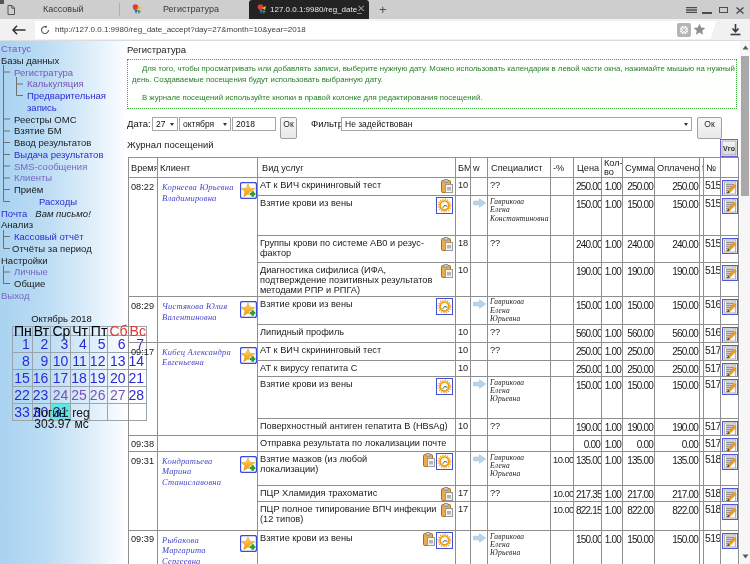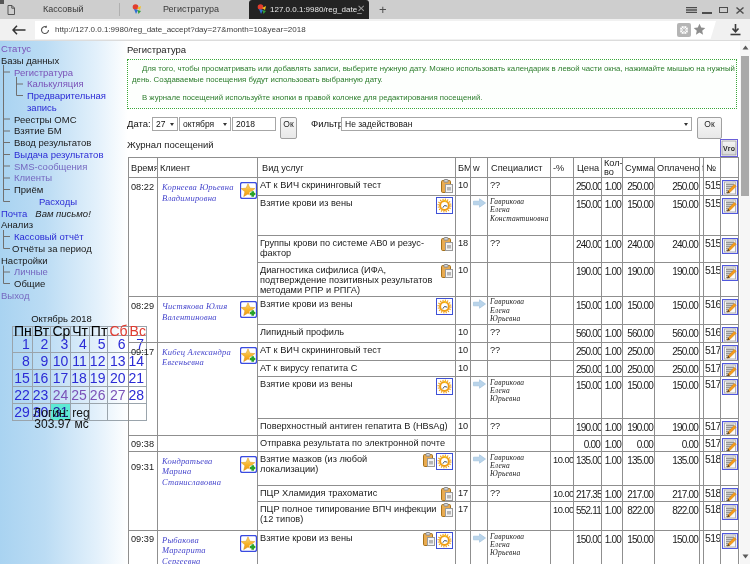--- a/index.html
+++ b/index.html
@@ -194,21 +194,21 @@
 <tr>
           <td><a href="#">22</a></td>
           <td><a href="#">23</a></td>
           <td><a class="v" href="#">24</a></td>
           <td><a class="v" href="#">25</a></td>
           <td><a class="v" href="#">26</a></td>
           <td><a class="v" href="#">27</a></td>
           <td><a href="#">28</a></td>
         </tr>
 <tr style="height:14px;">
-          <td><a href="#">29</a></td>
+          <td><a href="#">33</a></td>
           <td><a href="#">30</a></td>
           <td style="background:#5eead4;"><a style="color:#22229c;" href="#">31</a></td>
           <td></td>
           <td></td>
           <td></td>
           <td></td>
         </tr>
 </tbody>
     </table>
 <div id="login">Логин: reg<br>303.97 мс</div>
@@ -607,21 +607,21 @@
               <path d="M10.5 2 L13.5 2 L13.5 5" fill="#e8e8e8" stroke="#b0b0b0" stroke-width="0.7"></path>
               <path d="M4 4.2 H12 M4 6.2 H12 M4 8.2 H11 M4 10.2 H9 M4 12.2 H8" stroke="#5a5a5a" stroke-width="0.9"></path>
               <path d="M5.2 13.2 L6.2 10.9 L12.2 4.4 L14.2 6.2 L7.8 12.6 Z" fill="#f59a1a" stroke="#c87d10" stroke-width="0.5"></path>
               <path d="M5.2 13.2 L6.2 10.9 L7.6 12.2 Z" fill="#333"></path>
             </svg>
           </td>
         </tr>
 <tr style="height:16px;">
           <td style="padding-top:3px;">09:38</td>
           <td></td>
-          <td class="svc">Отправка результата по электронной почте</td>
+          <td class="svc">Отправка результата по локализации почте</td>
           <td></td>
           <td></td>
           <td></td>
           <td></td>
           <td class="num"><i>0.00</i></td>
           <td class="num"><i>1.00</i></td>
           <td class="num"><i>0.00</i></td>
           <td class="num"><i>0.00</i></td>
           <td></td>
           <td class="no"><i>517</i></td>
@@ -630,21 +630,21 @@
               <rect x="0.5" y="0.5" width="15" height="15" fill="#fff" stroke="#5058dd" stroke-width="1.2"></rect>
               <rect x="2.5" y="2" width="11" height="12" fill="#fafafa" stroke="#b0b0b0"></rect>
               <path d="M10.5 2 L13.5 2 L13.5 5" fill="#e8e8e8" stroke="#b0b0b0" stroke-width="0.7"></path>
               <path d="M4 4.2 H12 M4 6.2 H12 M4 8.2 H11 M4 10.2 H9 M4 12.2 H8" stroke="#5a5a5a" stroke-width="0.9"></path>
               <path d="M5.2 13.2 L6.2 10.9 L12.2 4.4 L14.2 6.2 L7.8 12.6 Z" fill="#f59a1a" stroke="#c87d10" stroke-width="0.5"></path>
               <path d="M5.2 13.2 L6.2 10.9 L7.6 12.2 Z" fill="#333"></path>
             </svg>
           </td>
         </tr>
 <tr style="height:34px;">
-          <td rowspan="3" style="padding-top:10px;">09:31</td>
+          <td rowspan="3" style="padding-top:4px;">09:31</td>
           <td rowspan="3" style="position:relative;">
             <div class="garb cgarb" style="padding:2px 0 0 2px;">Кондратьева<br>Марина<br>Станиславовна</div>
             <svg class="starsvg" width="17" height="17" viewBox="0 0 17 17">
               <defs>
                 <linearGradient id="sg" x1="0" y1="0" x2="0" y2="1">
                   <stop offset="0" stop-color="#fbd97c"></stop>
                   <stop offset="0.55" stop-color="#f7b32a"></stop>
                   <stop offset="1" stop-color="#ee9510"></stop>
                 </linearGradient>
               </defs>
@@ -730,21 +730,21 @@
                 <rect x="0.5" y="1.5" width="9" height="12" rx="1.2" fill="#e9ab50" stroke="#a5721c"></rect>
                 <rect x="3" y="0.5" width="4" height="2.6" rx="0.6" fill="#d8d8d8" stroke="#8a8a8a"></rect>
                 <rect x="4.5" y="5.5" width="7" height="8" fill="#f4f4f4" stroke="#9a9a9a"></rect>
                 <rect x="6" y="8" width="4" height="3.5" fill="#b5b5b5"></rect>
               </svg>
             </span></td>
           <td>17</td>
           <td></td>
           <td></td>
           <td class="num"><i style="font-size:9.3px;letter-spacing:-0.5px;">10.00</i></td>
-          <td class="num"><i>552.11</i></td>
+          <td class="num"><i>822.15</i></td>
           <td class="num"><i>1.00</i></td>
           <td class="num"><i>822.00</i></td>
           <td class="num"><i>822.00</i></td>
           <td></td>
           <td class="no"><i>518</i></td>
           <td class="ebtn">
             <svg width="16" height="16" viewBox="0 0 16 16">
               <rect x="0.5" y="0.5" width="15" height="15" fill="#fff" stroke="#5058dd" stroke-width="1.2"></rect>
               <rect x="2.5" y="2" width="11" height="12" fill="#fafafa" stroke="#b0b0b0"></rect>
               <path d="M10.5 2 L13.5 2 L13.5 5" fill="#e8e8e8" stroke="#b0b0b0" stroke-width="0.7"></path>

